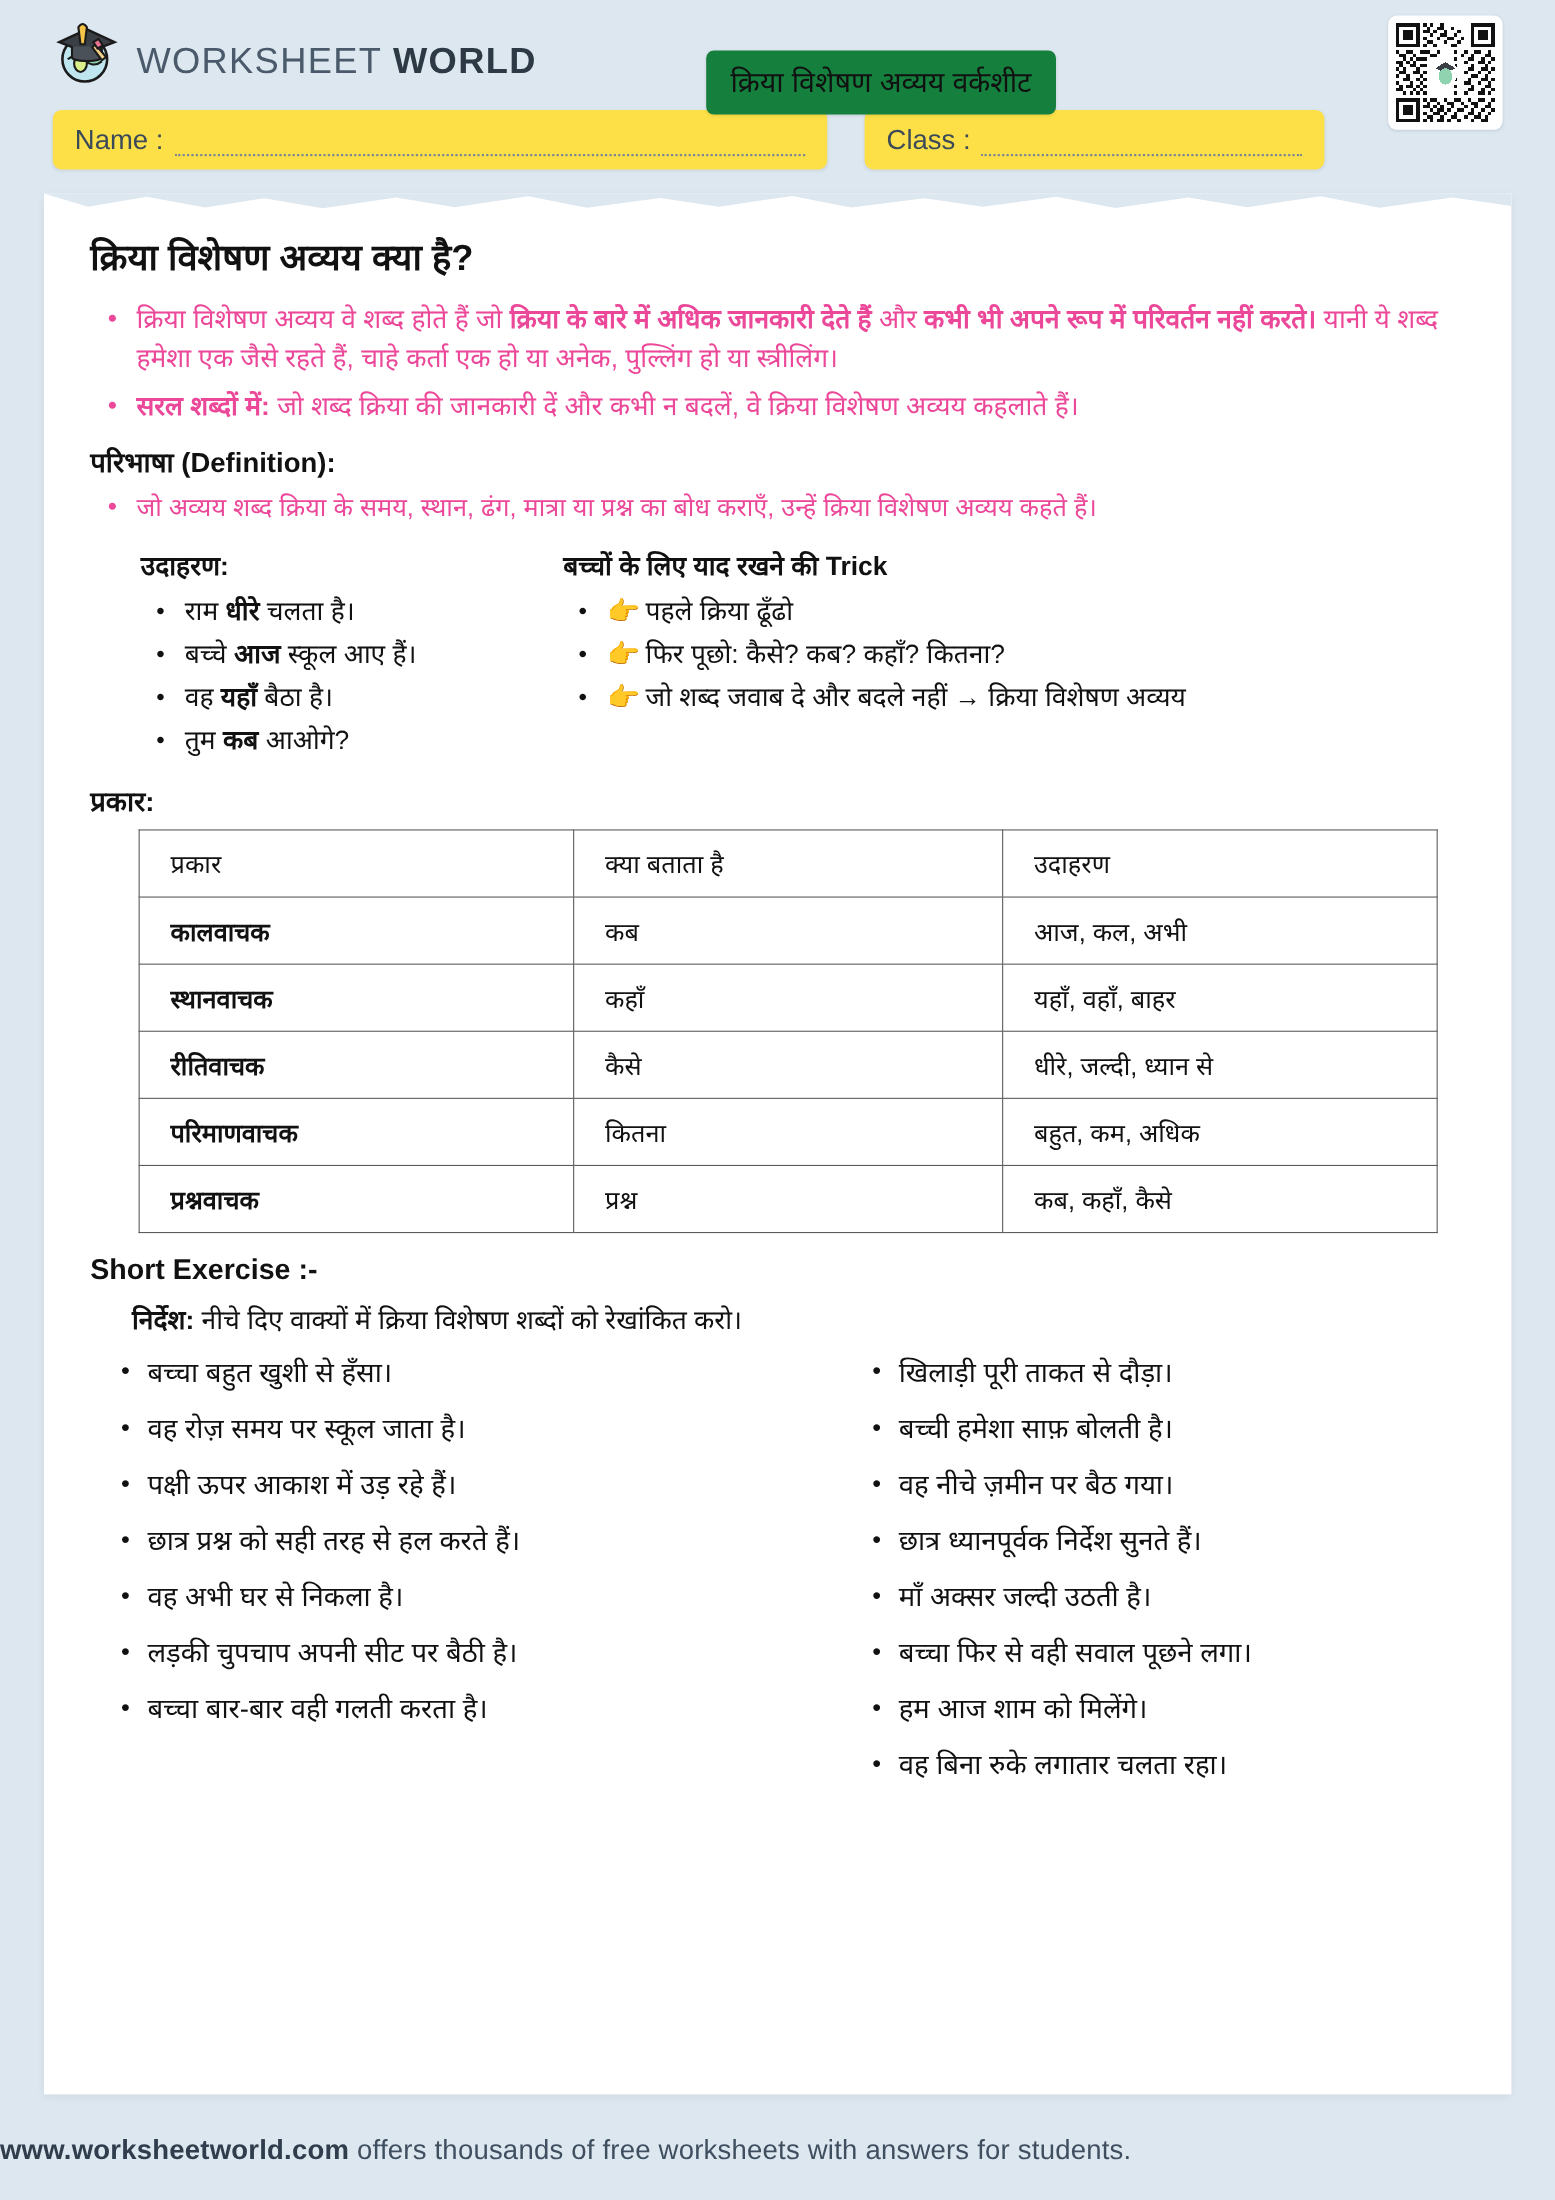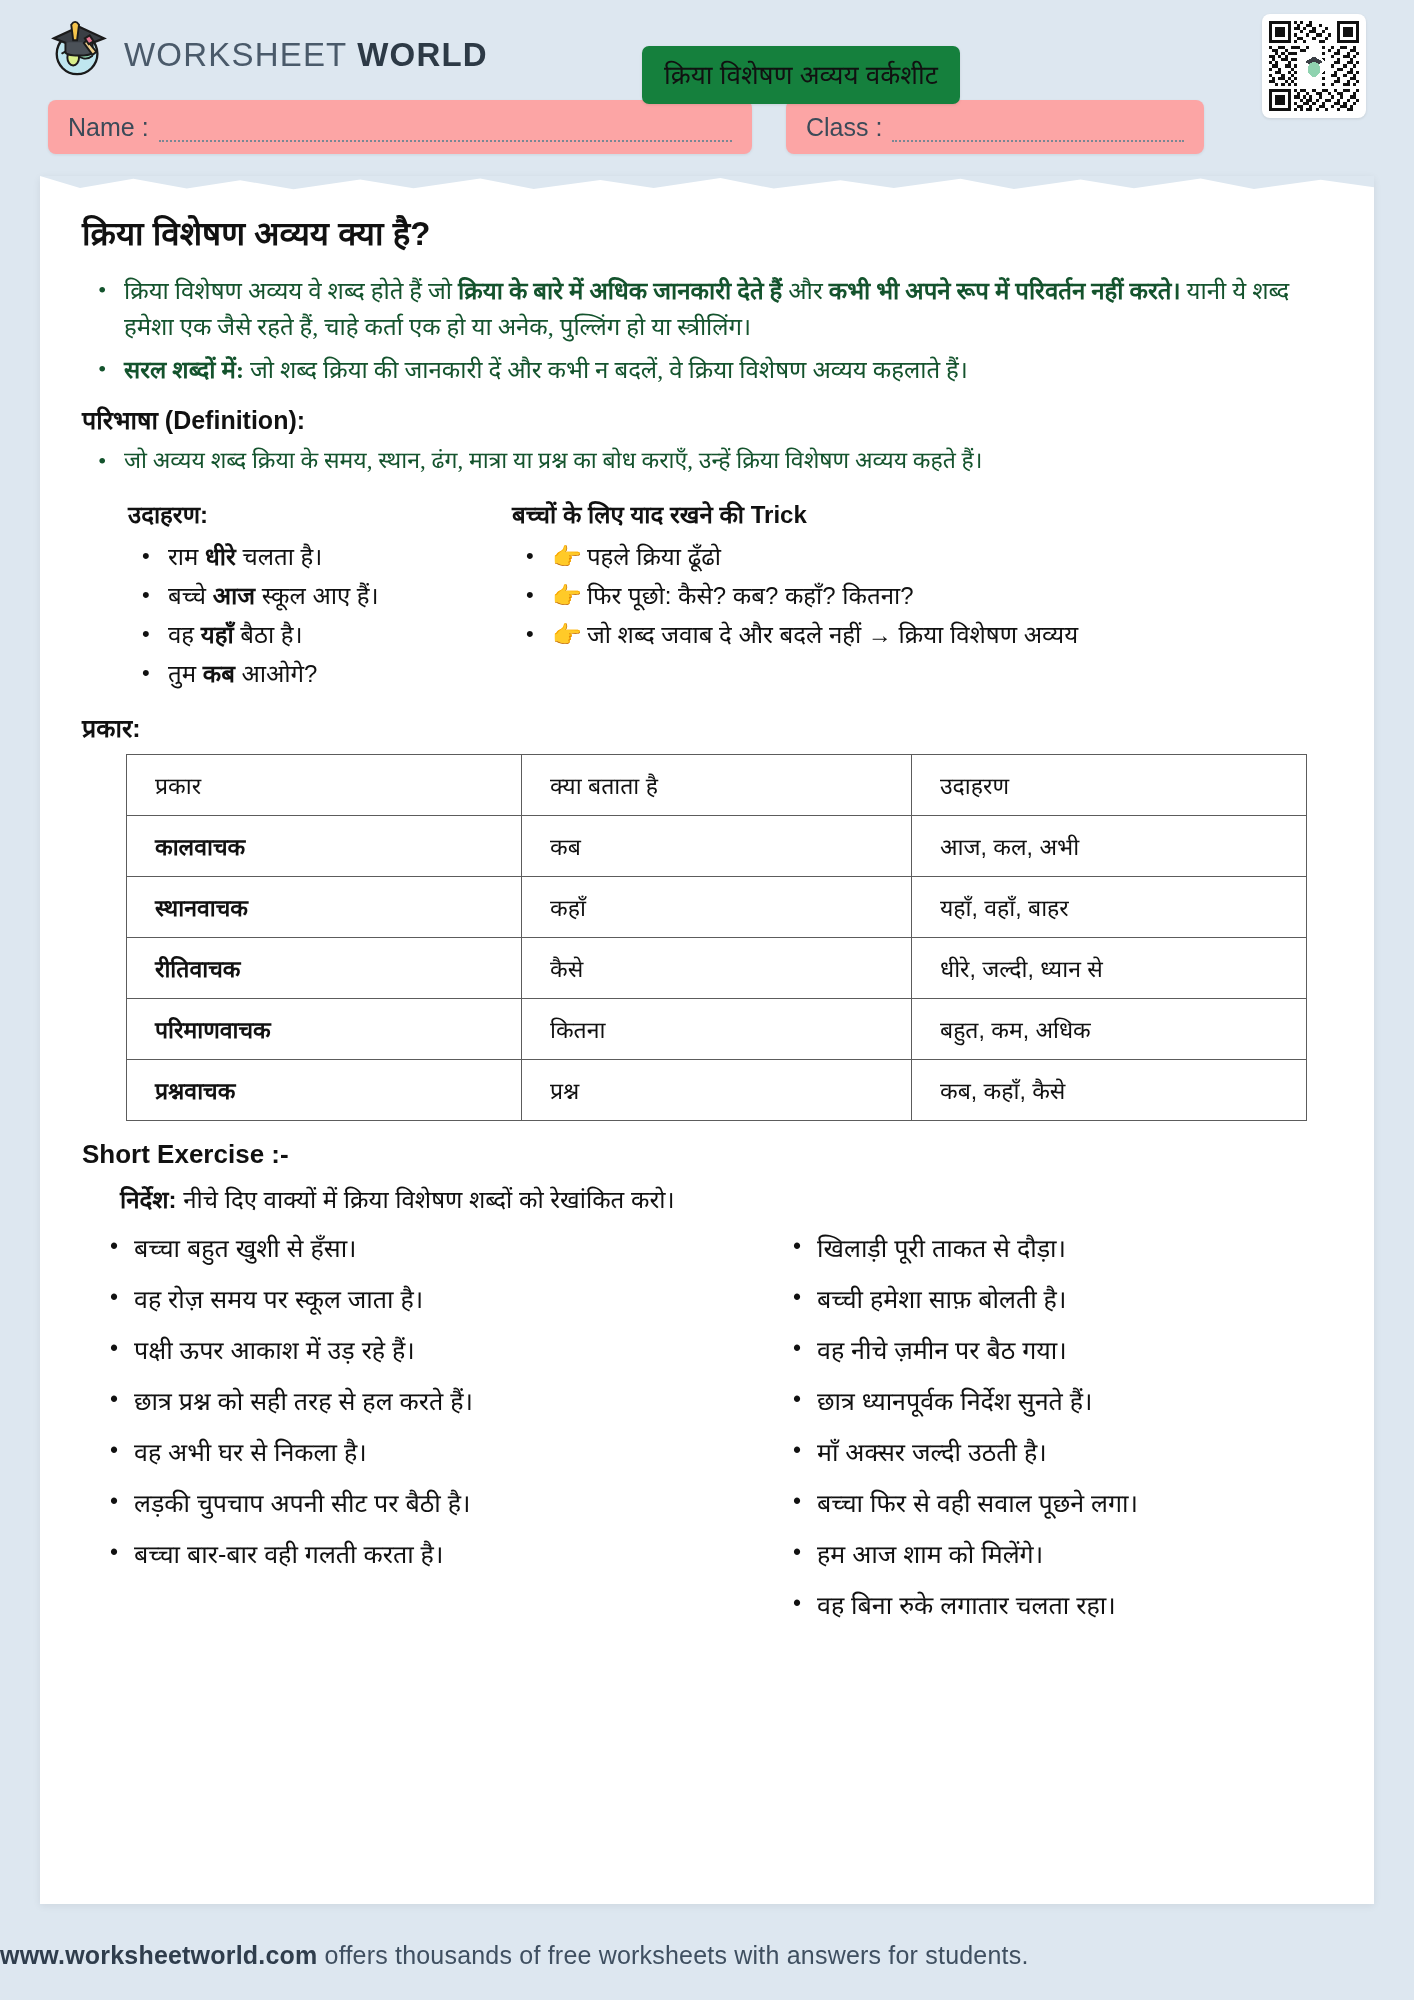--- a/index.html
+++ b/index.html
@@ -70,21 +70,21 @@
     box-shadow: 0 1px 3px rgba(0,0,0,.10);
   }
   .qr-canvas { width: 100%; height: 100%; display: block; }
 
   .field-row {
     display: flex;
     gap: 34px;
     margin-top: 4px;
   }
   .field {
-    background: #fca5a5;
+    background: #fde047;
     border-radius: 8px;
     height: 54px;
     display: flex;
     align-items: center;
     padding: 0 20px;
     box-shadow: 0 1px 3px rgba(0,0,0,.08);
   }
   .field.name { width: 704px; }
   .field.cls  { width: 418px; }
   .field-label {
@@ -138,23 +138,22 @@
     font-weight: 700;
     color: #111;
     margin: 18px 0 12px;
   }
   .body-ul { list-style: none; }
   .body-ul > li {
     position: relative;
     padding-left: 42px;
     font-size: 24px;
     line-height: 1.52;
-    color: #14532d;
+    color: #ec4899;
     margin-bottom: 6px;
-    font-family: Liberation Serif, serif;
   }
   .body-ul > li::before {
     content: "•";
     position: absolute;
     left: 16px;
     top: -1px;
     font-size: 24px;
   }
   .body-ul b { font-weight: 700; }
 

